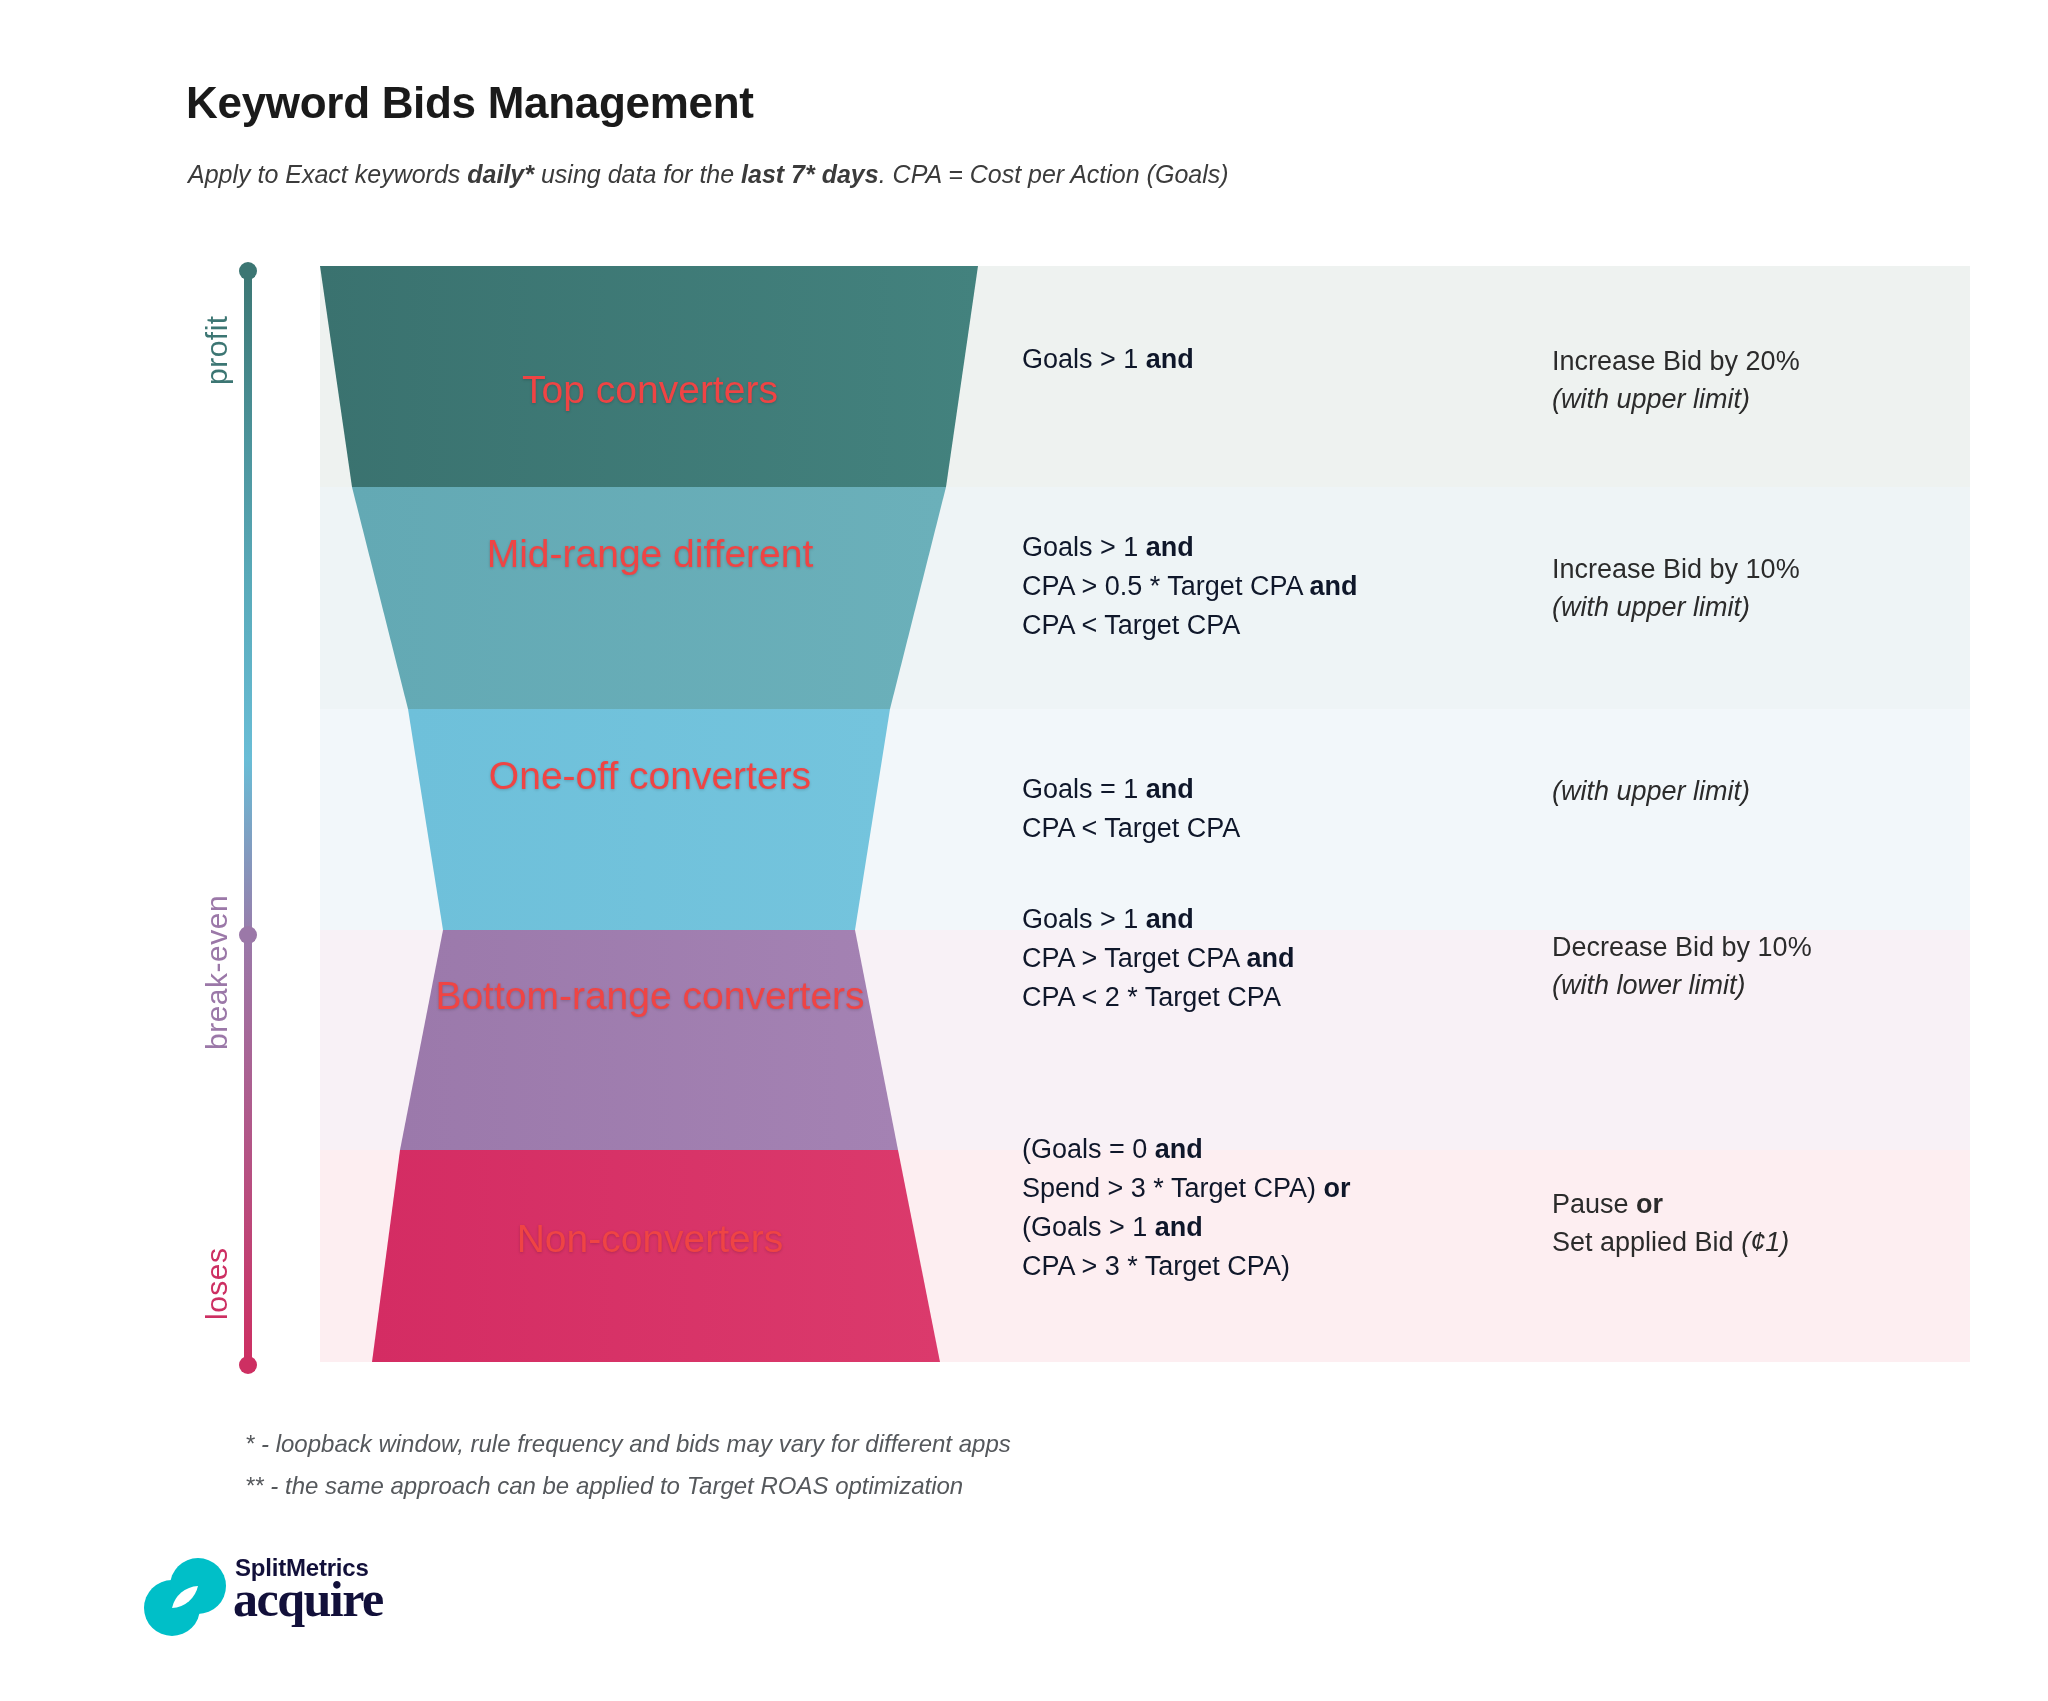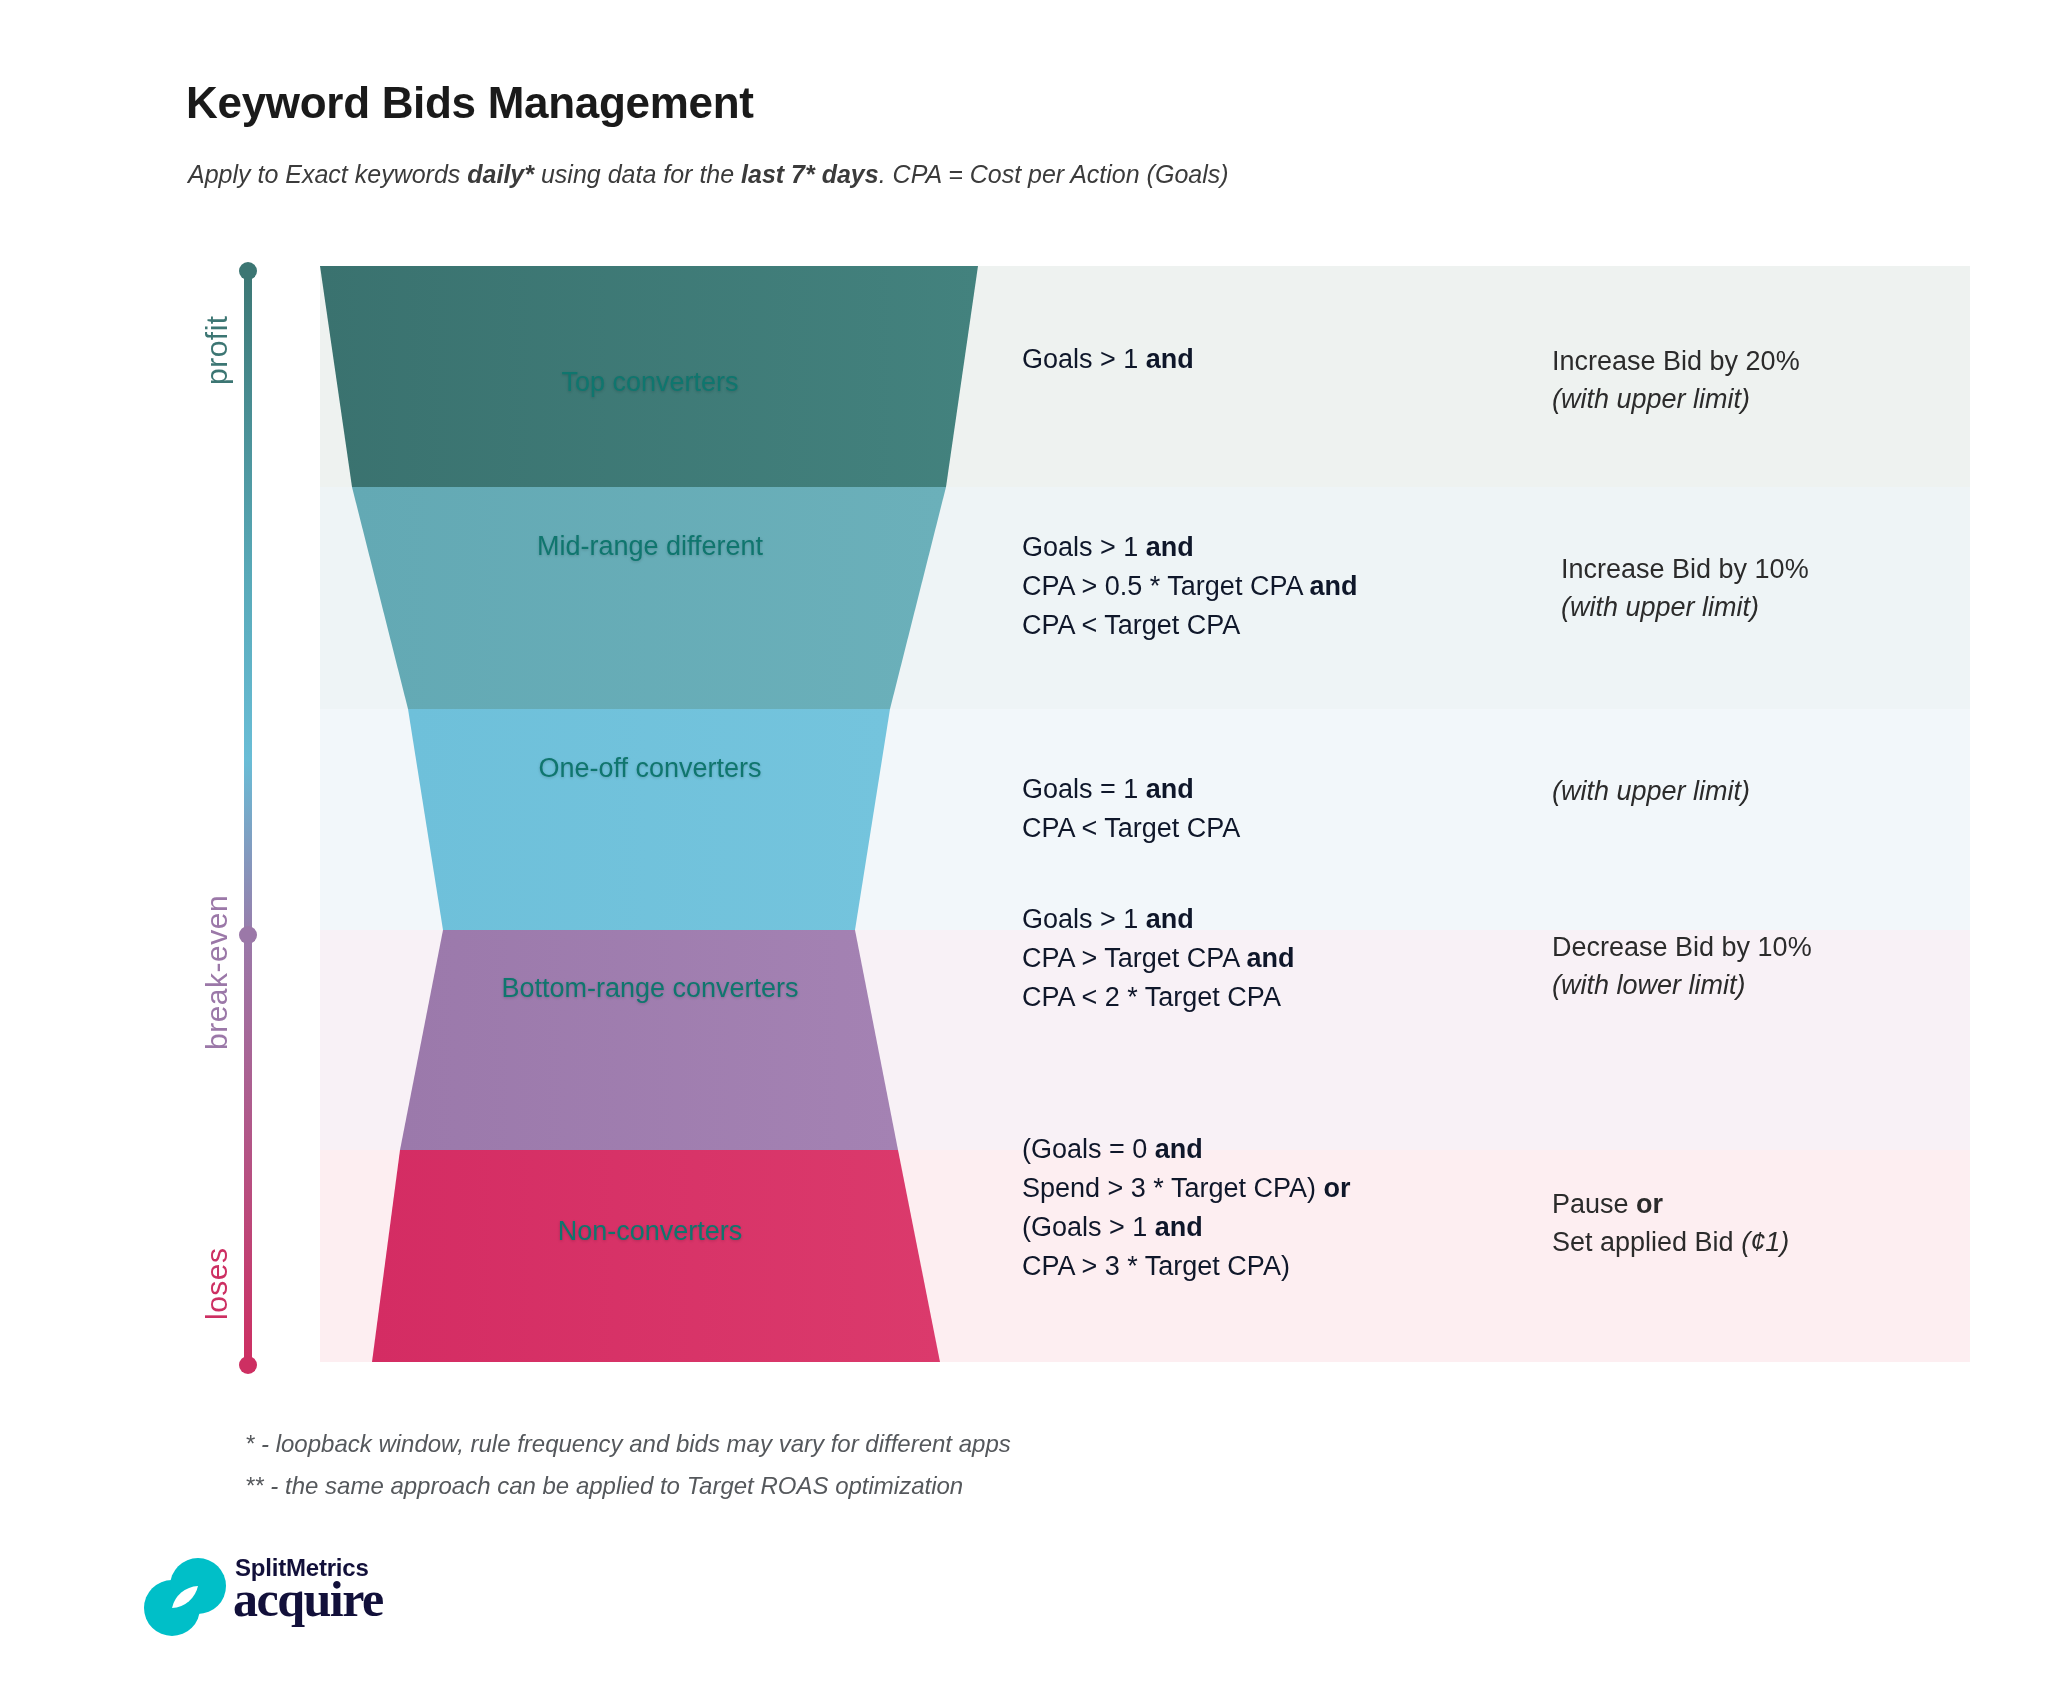--- a/index.html
+++ b/index.html
@@ -37,22 +37,22 @@
   .axis-label{
     position:absolute;
     transform-origin:left top;
     transform:rotate(-90deg);
     font-size:30px;white-space:nowrap;letter-spacing:0.5px;
   }
 
   
   .funnel{position:absolute;left:0;top:0;width:2048px;height:1701px;pointer-events:none;}
   .seg-label{
-    position:absolute;text-align:center;color:#0f766e;
-    font-size:27px;line-height:1.25;font-weight:400;
+    position:absolute;text-align:center;color:#ef4444;
+    font-size:39px;line-height:1.25;font-weight:400;
     text-shadow:0 1px 3px rgba(0,0,0,.18);
   }
 
   
   .cond{
     position:absolute;left:1022px;width:470px;
     font-size:27px;line-height:1.45;color:#0f172a;
   }
   .cond b{font-weight:700;}
   .act{
@@ -144,21 +144,21 @@
       <div class="act" style="top: 342px;">
         <div><span>Increase Bid by 20%</span></div>
         <div><i>(with upper limit)</i></div>
       </div>
       <div class="seg-label" style="left: 380px; width: 540px; top: 530px;">Mid-range different</div>
       <div class="cond" style="top: 528px;">
         <div><span>Goals &gt; 1 </span><b>and</b></div>
         <div><span>CPA &gt; 0.5 * Target CPA </span><b>and</b></div>
         <div><span>CPA &lt; Target CPA</span></div>
       </div>
-      <div class="act" style="top: 550px; margin-left: 9px;">
+      <div class="act" style="top: 550px;">
         <div><span>Increase Bid by 10%</span></div>
         <div><i>(with upper limit)</i></div>
       </div>
       <div class="seg-label" style="left: 420px; width: 460px; top: 752px;">One-off converters</div>
       <div class="cond" style="top: 770px;">
         <div><span>Goals = 1 </span><b>and</b></div>
         <div><span>CPA &lt; Target CPA</span></div>
       </div>
       <div class="act" style="top: 772px;">
         <div><i>(with upper limit)</i></div>

